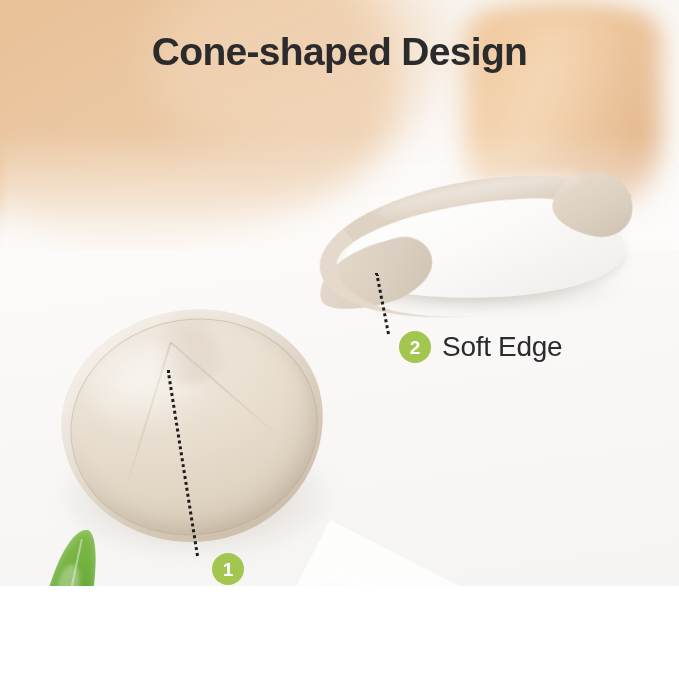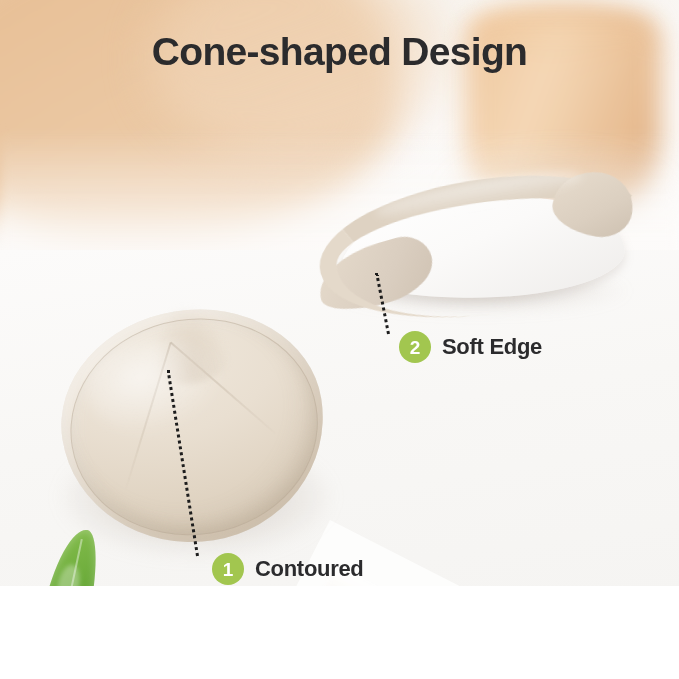--- a/index.html
+++ b/index.html
@@ -403,22 +403,22 @@
     color: #ffffff;
     font-size: 19px;
     font-weight: 700;
     display: flex;
     align-items: center;
     justify-content: center;
     line-height: 1;
     flex: 0 0 auto;
   }
   .callout-label {
-    font-size: 22px;
-    font-weight: 700;
+    font-size: 28px;
+    font-weight: 400;
     color: #2b2b2d;
     letter-spacing: -0.3px;
     white-space: nowrap;
   }
 
   
   .leader {
     position: absolute;
     border-left: 3px dotted #1d1d1d;
     z-index: 24;
@@ -491,21 +491,20 @@
 
   <div class="leader leader-1"></div>
   <div class="leader leader-2"></div>
 
   <div class="title-block">
     <h1 class="title">Cone-shaped Design</h1>
   </div>
 
   <div class="callout callout-1">
     <div class="badge">1</div>
-    <div class="callout-label">Contoured</div>
   </div>
 
   <div class="callout callout-2">
     <div class="badge">2</div>
     <div class="callout-label">Soft Edge</div>
   </div>
 
 </div>
 
 </body></html>

